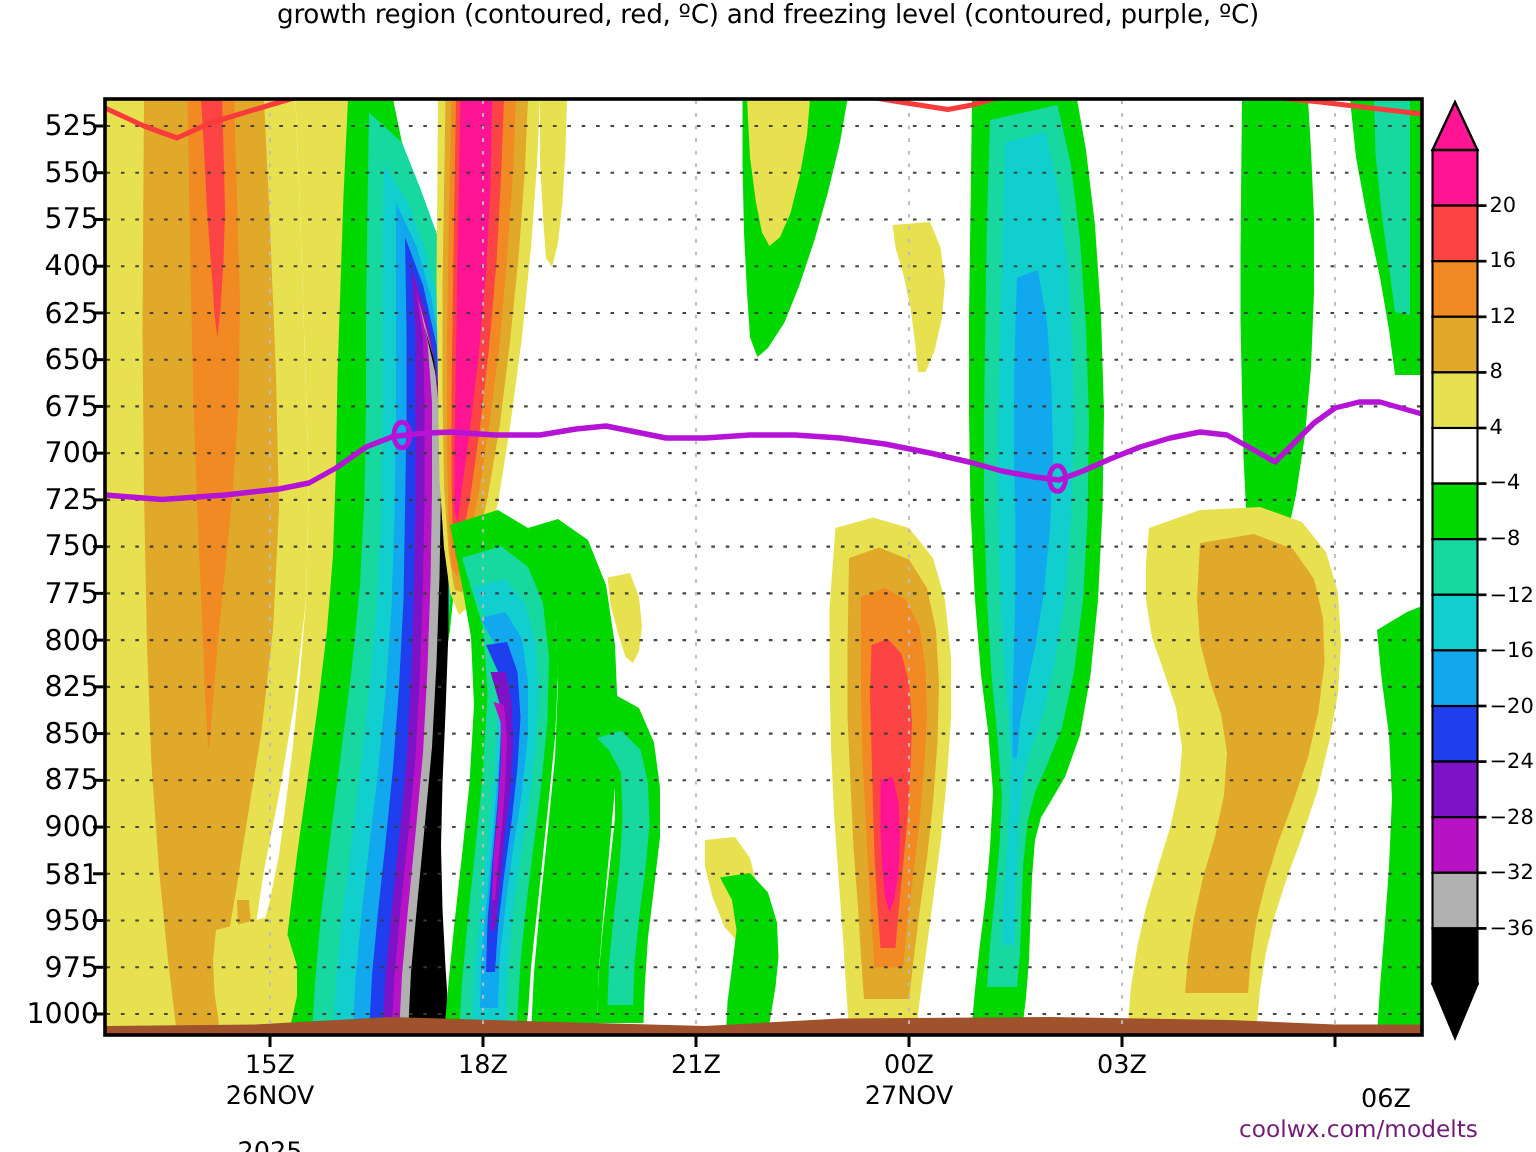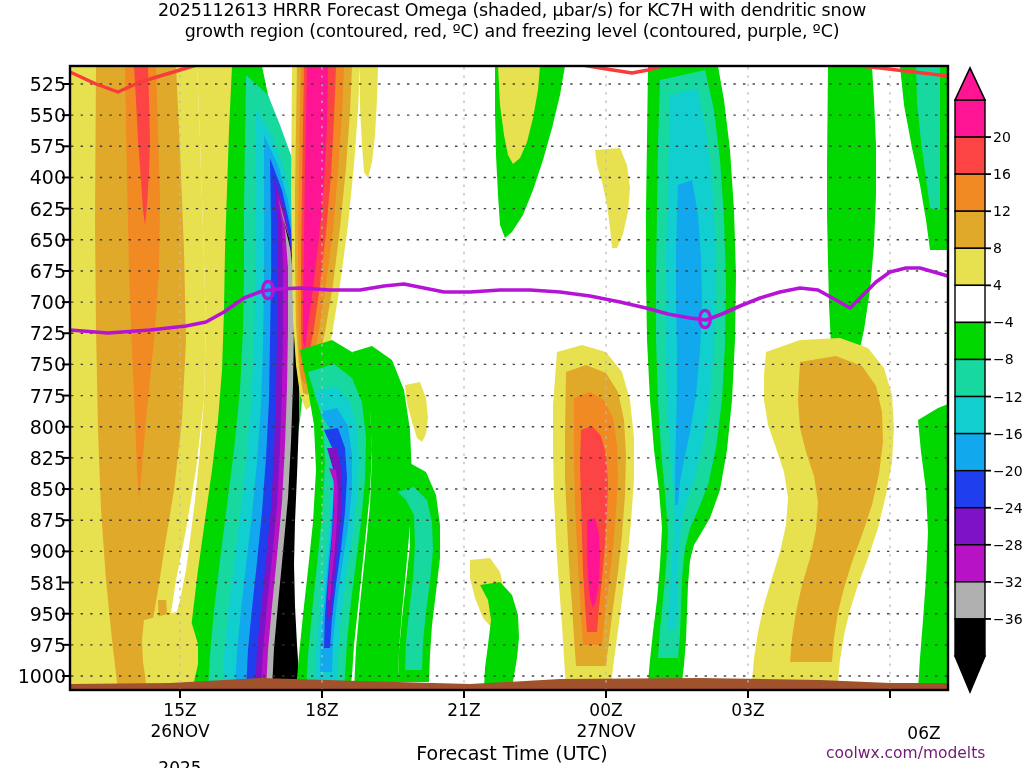--- a/index.html
+++ b/index.html
@@ -26,21 +26,20 @@
   #wm{position:absolute;left:826px;top:744px;font-size:15.5px;color:#701a75;
       white-space:nowrap;}
   svg{display:block;}
 </style>
 </head>
 <body>
 
 <div id="stage">
 
   <div class="ttl">
-    <span class="l1">2025112613 HRRR Forecast Omega (shaded, µbar/s) for KC7H with dendritic snow</span>
     <span class="l2">growth region (contoured, red, ºC) and freezing level (contoured, purple, ºC)</span>
   </div>
 
   <div id="yaxis">
       <div class="ylab" style="top: 84px;">525</div>
       <div class="ylab" style="top: 115.158px;">550</div>
       <div class="ylab" style="top: 146.316px;">575</div>
       <div class="ylab" style="top: 177.474px;">400</div>
       <div class="ylab" style="top: 208.632px;">625</div>
       <div class="ylab" style="top: 239.789px;">650</div>
@@ -474,15 +473,14 @@
       <div class="cblab" style="left: 993px; top: 359.467px;">−8</div>
       <div class="cblab" style="left: 993px; top: 396.533px;">−12</div>
       <div class="cblab" style="left: 993px; top: 433.6px;">−16</div>
       <div class="cblab" style="left: 993px; top: 470.667px;">−20</div>
       <div class="cblab" style="left: 993px; top: 507.733px;">−24</div>
       <div class="cblab" style="left: 993px; top: 544.8px;">−28</div>
       <div class="cblab" style="left: 993px; top: 581.867px;">−32</div>
       <div class="cblab" style="left: 993px; top: 618.933px;">−36</div>
     </div>
 
-  <div id="xtitle">Forecast Time (UTC)</div>
   <div id="wm">coolwx.com/modelts</div>
 </div>
 
 </body></html>

